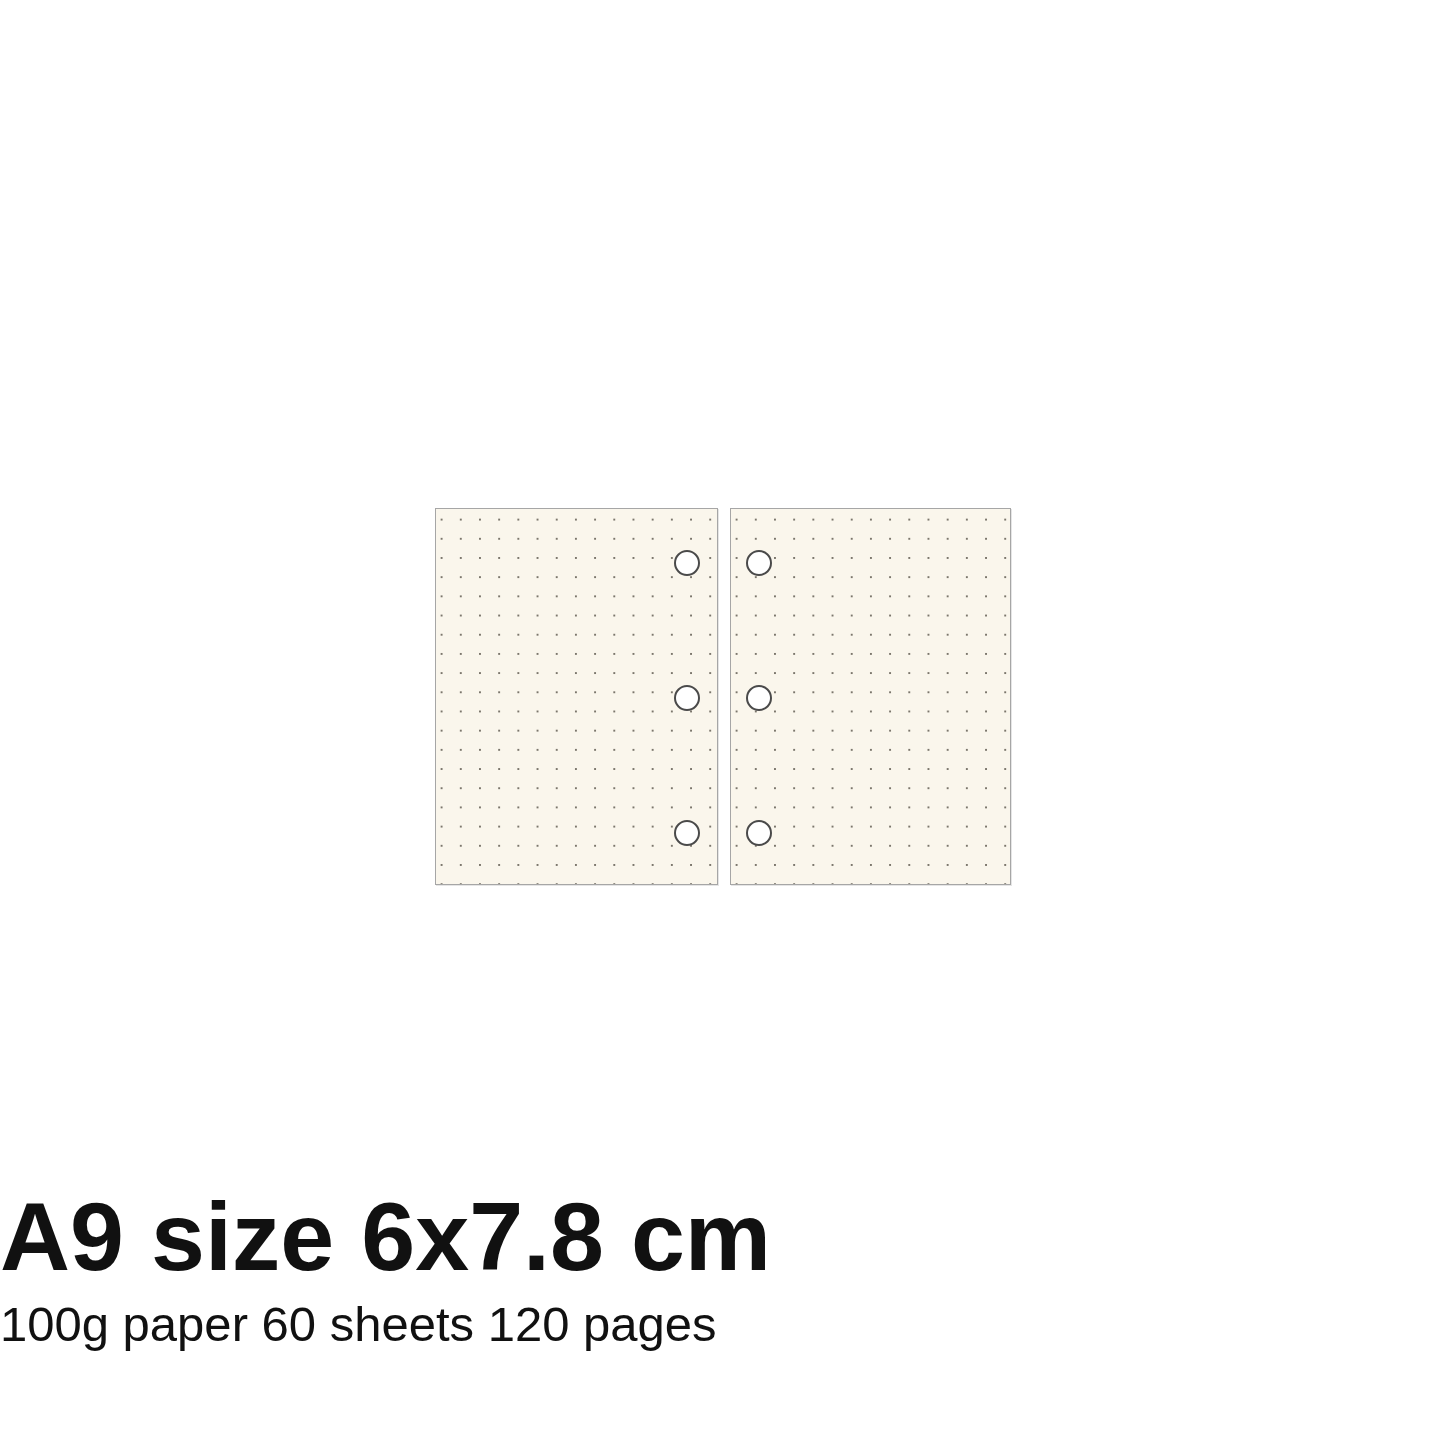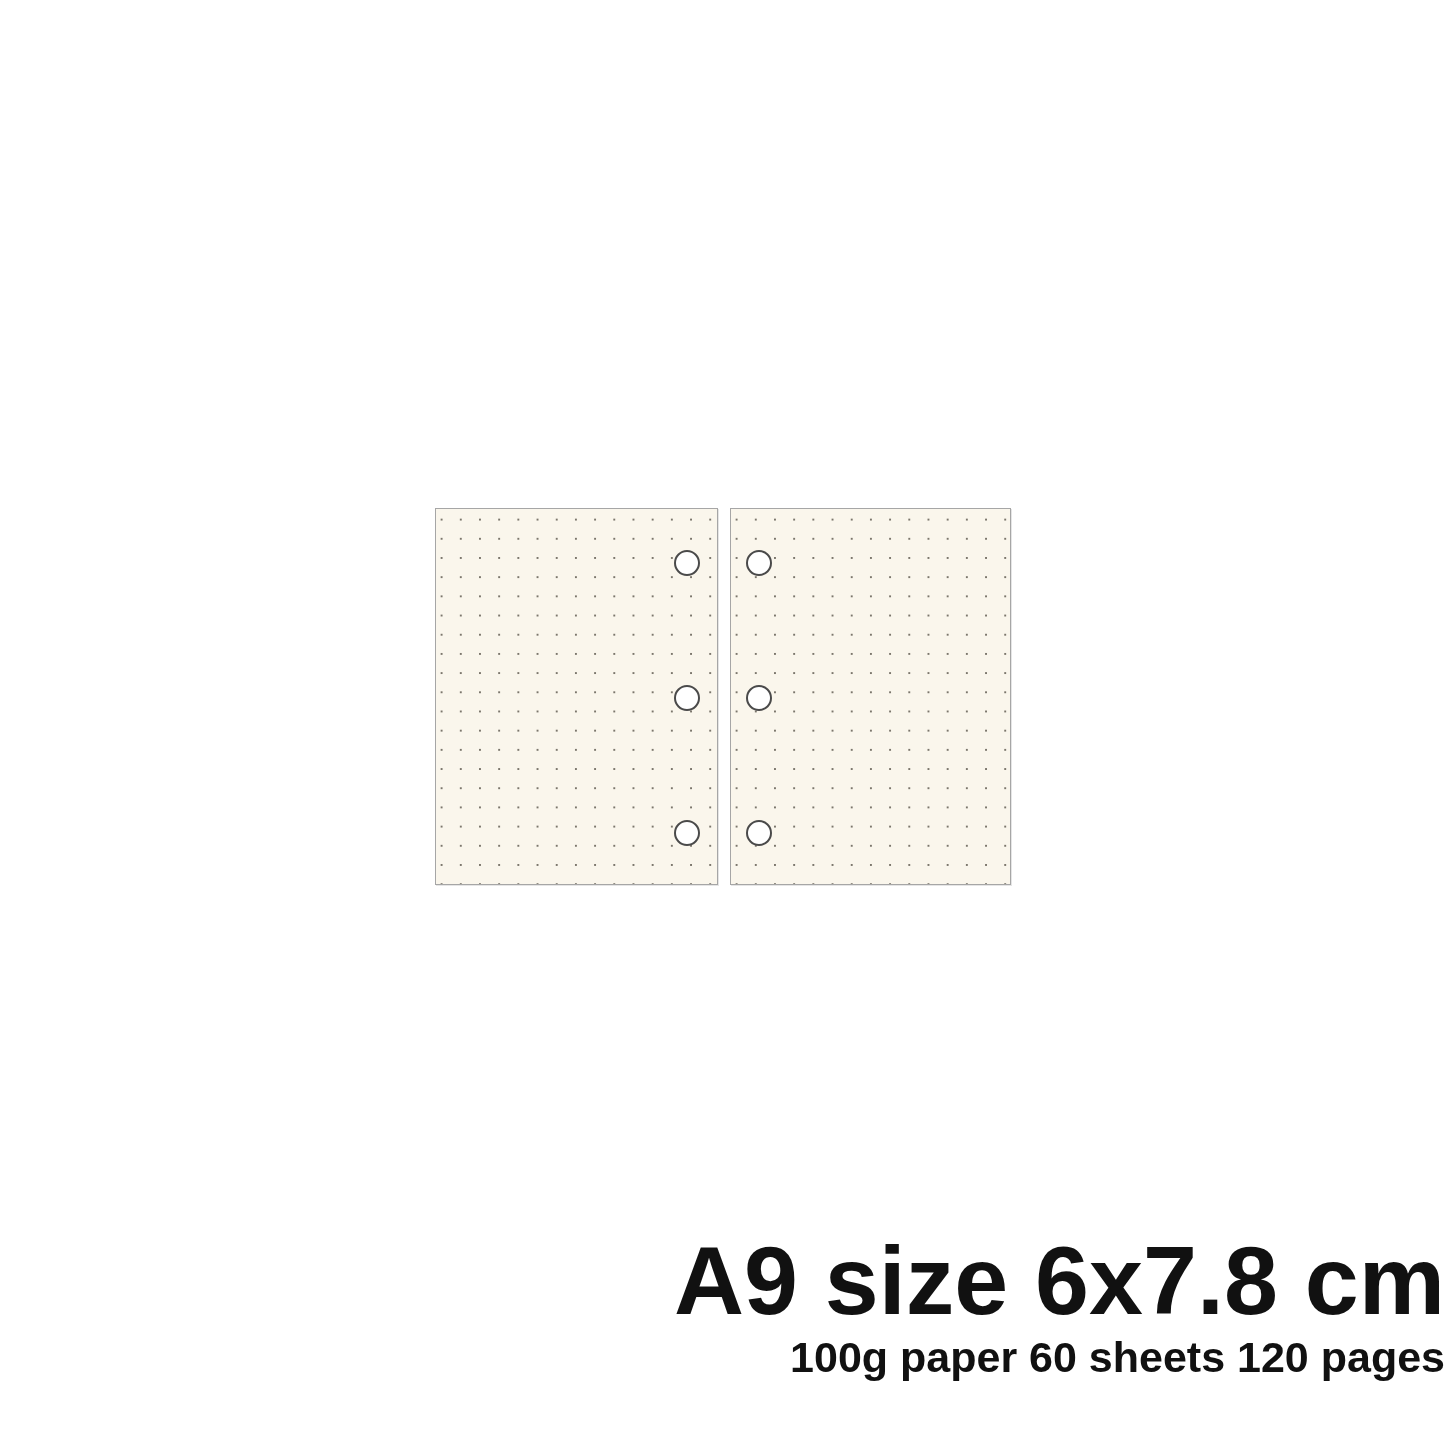--- a/index.html
+++ b/index.html
@@ -47,34 +47,34 @@
   }
   .sheet-left  .hole { left: 238px; }
   .sheet-right .hole { left: 15px; }
   .hole.h1 { top: 41px; }
   .hole.h2 { top: 176px; }
   .hole.h3 { top: 311px; }
   .caption {
     position: absolute;
     left: 0;
     right: 0;
-    top: 1232px;
-    text-align: right;
+    top: 1188px;
+    text-align: left;
     color: var(--text);
   }
   .title {
     font-size: 97px;
     font-weight: 700;
     line-height: 1.0;
     letter-spacing: 0px;
   }
   .subtitle {
-    margin-top: 7px;
-    font-size: 43px;
-    font-weight: 700;
+    margin-top: 15px;
+    font-size: 49px;
+    font-weight: 400;
     line-height: 1.0;
     letter-spacing: 0px;
   }
 </style>
 </head>
 <body>
 
 <div class="canvas">
 
   <div class="sheet sheet-left">

